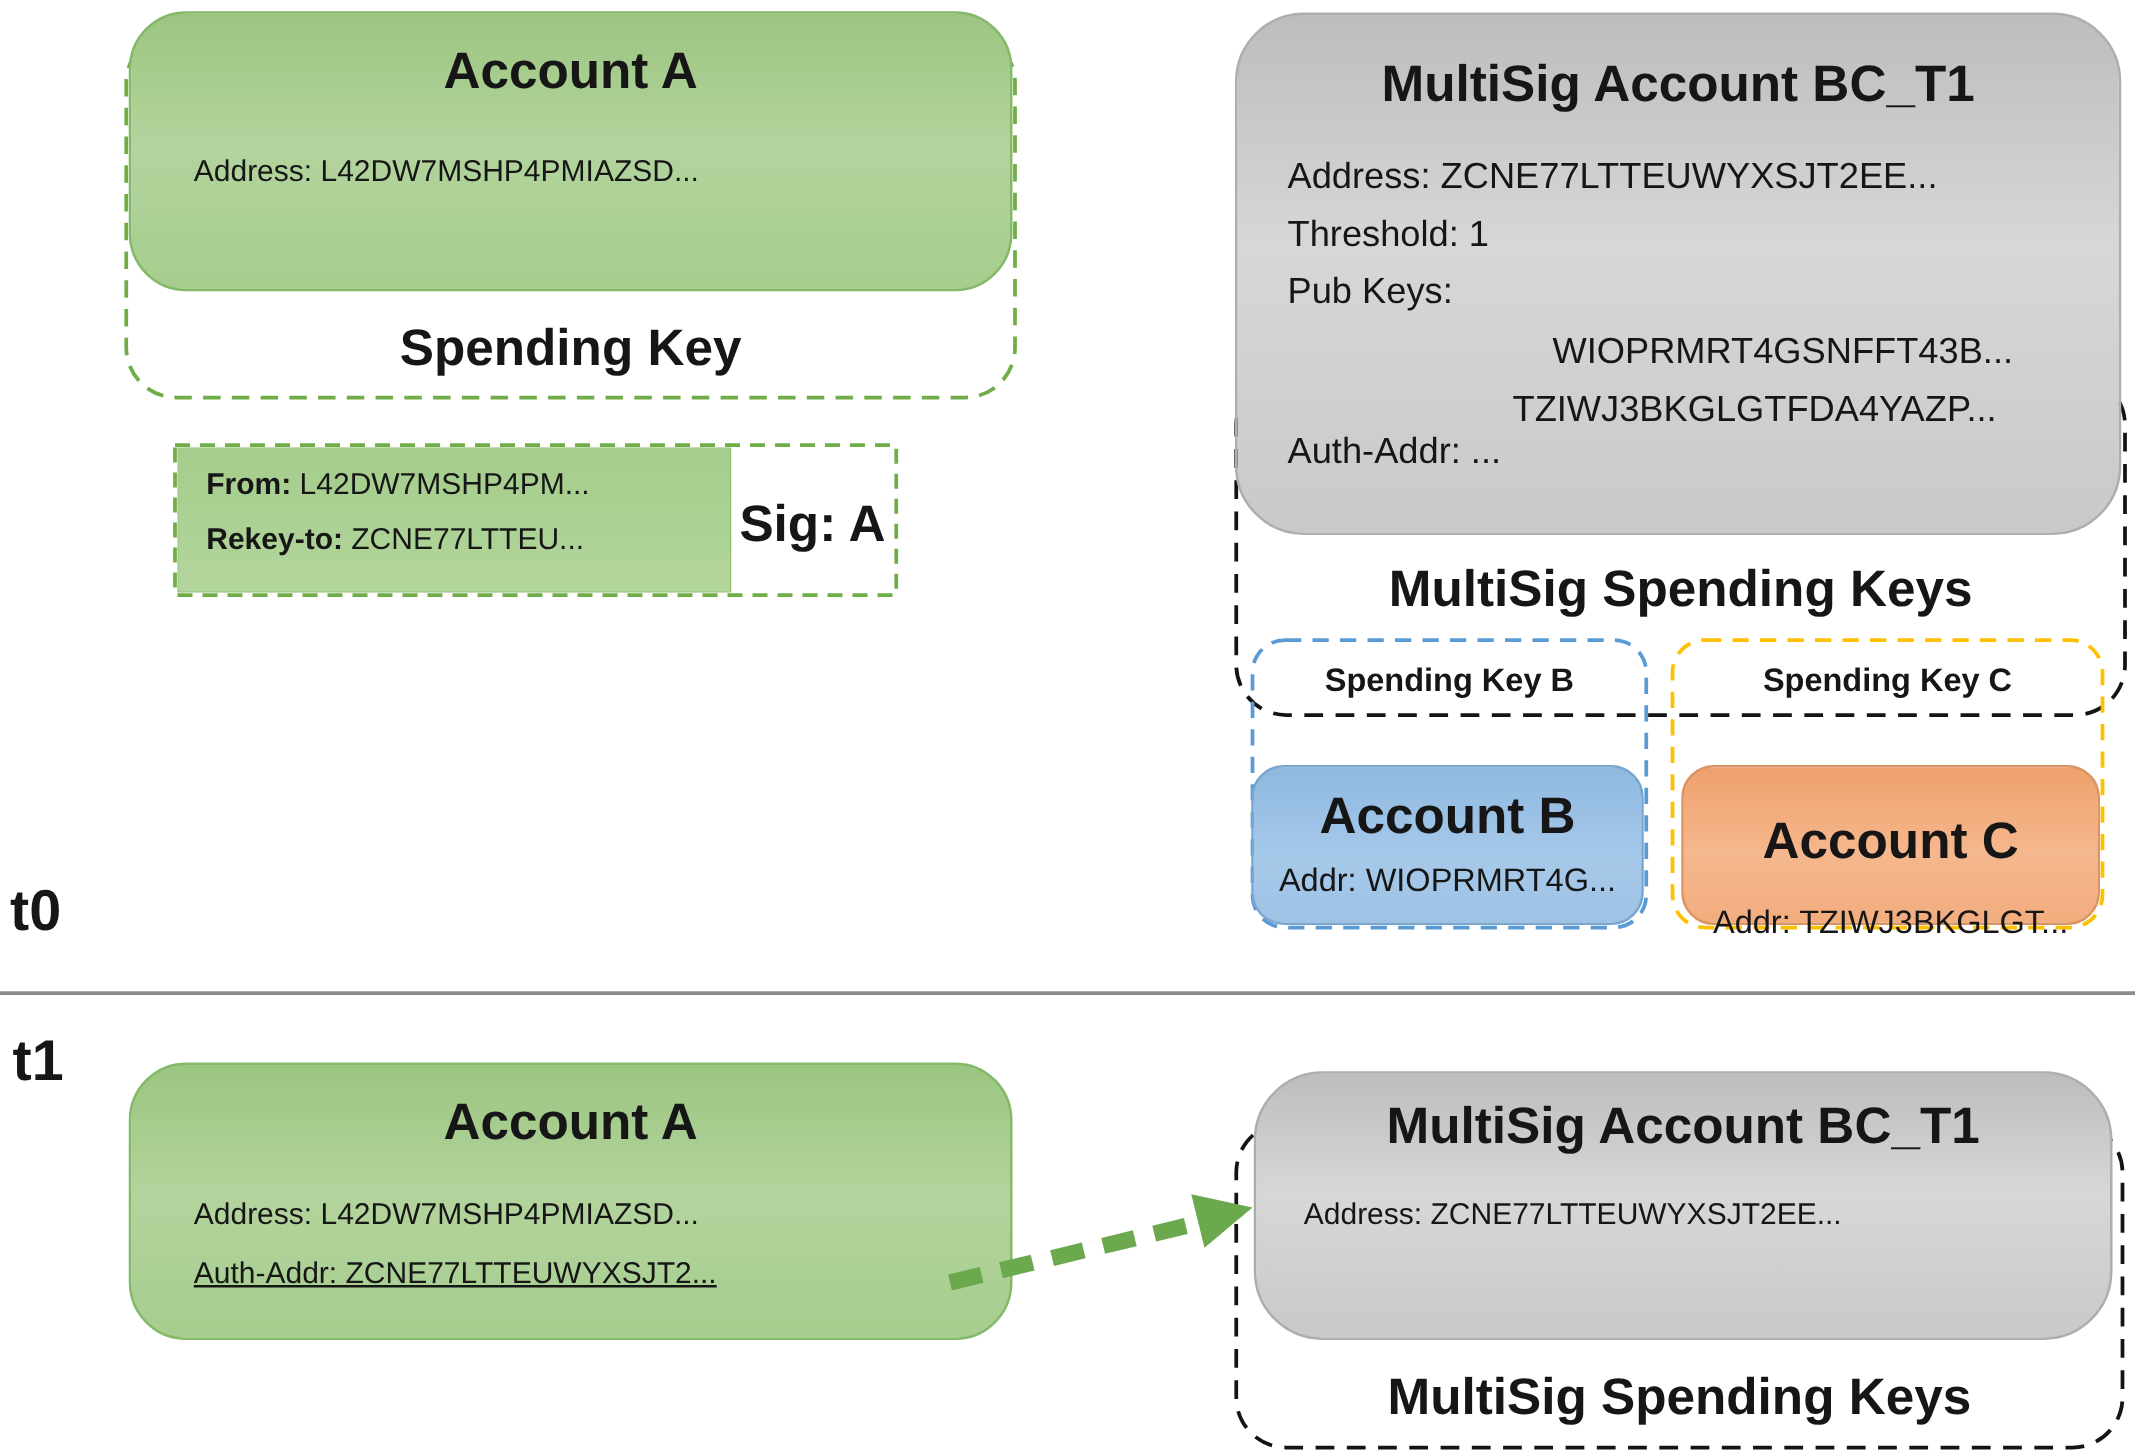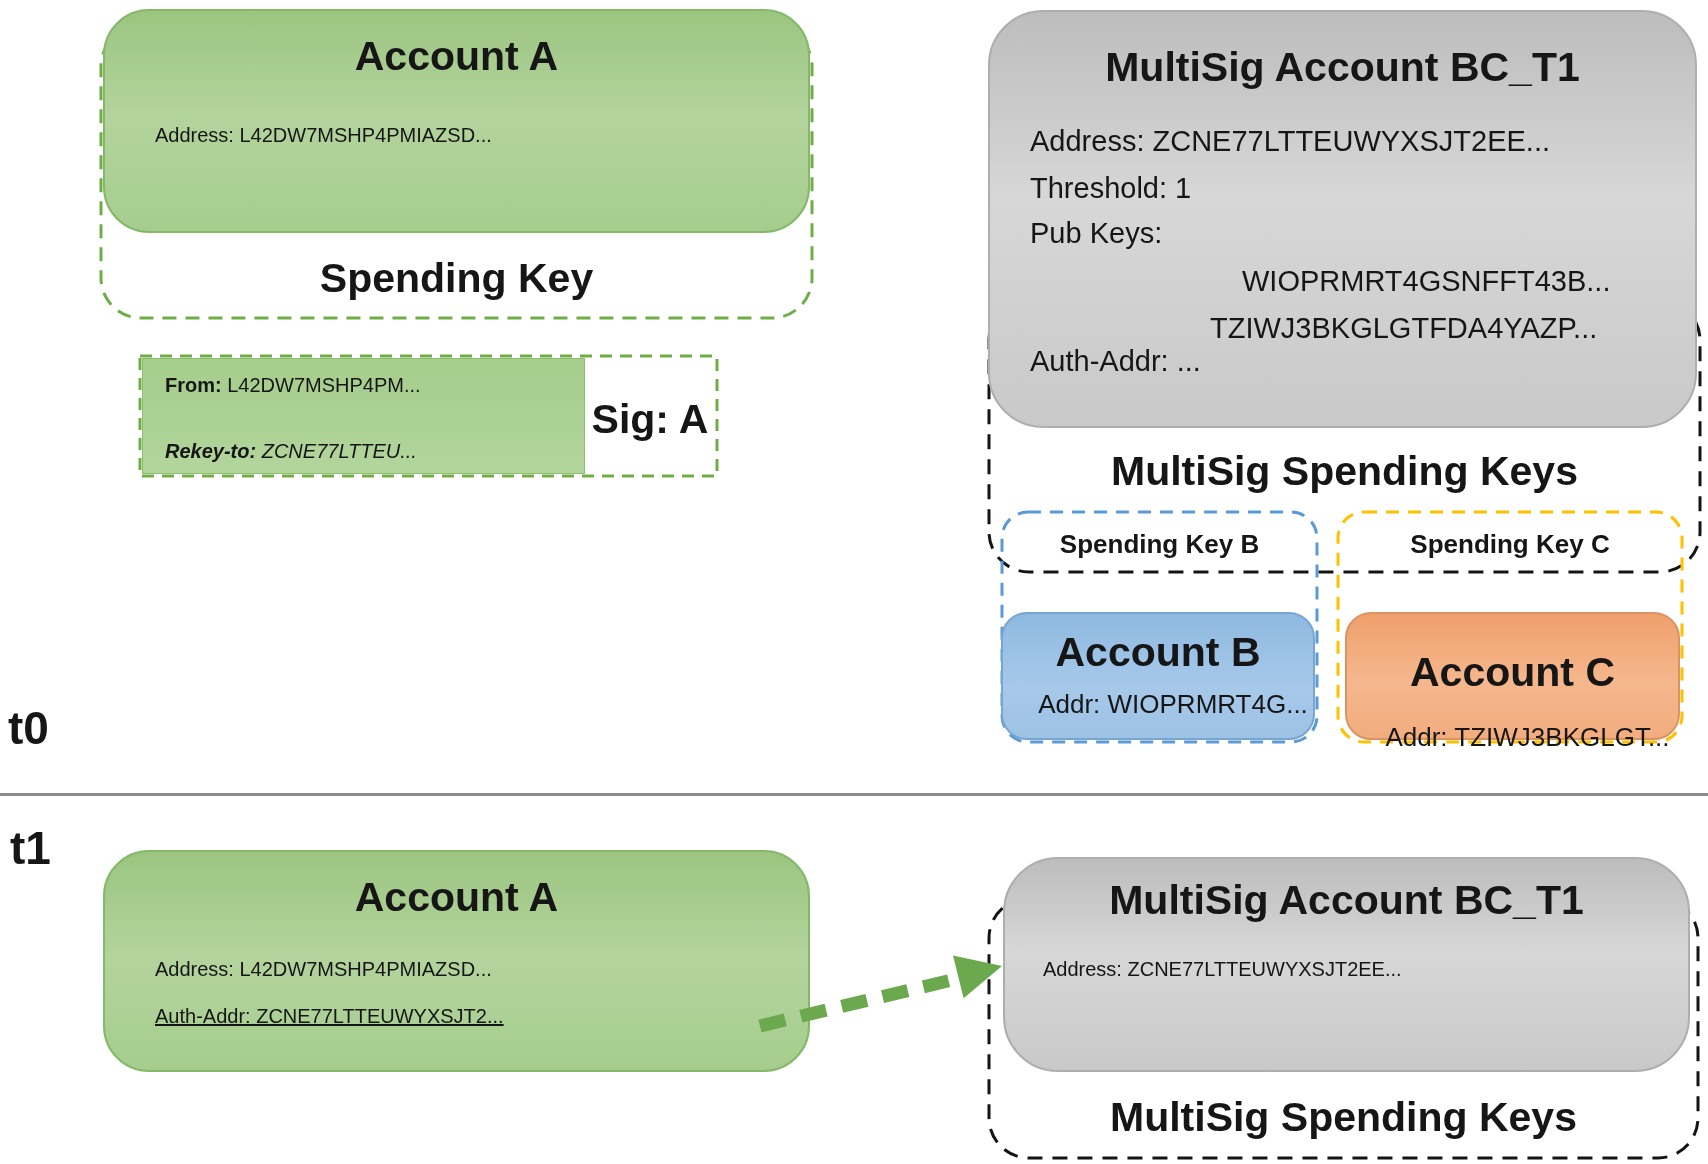--- a/index.html
+++ b/index.html
@@ -18,23 +18,23 @@
             border:2px solid #85b96a;border-radius:46px;}
   .graybox{background:linear-gradient(180deg,#bdbdbd 0%,#d7d7d7 45%,#c9c9c9 100%);
            border:2px solid #aeaeae;border-radius:55px;}
   .bluebox{background:linear-gradient(180deg,#8fb9e0 0%,#a6c9ea 60%,#9ec2e4 100%);
            border:2px solid #79a6cf;border-radius:26px;}
   .orangebox{background:linear-gradient(180deg,#efa06c 0%,#f5b78d 55%,#f2ad7e 100%);
              border:2px solid #da9463;border-radius:26px;}
   .greenfill{background:linear-gradient(180deg,#a5cd8b 0%,#b2d59c 100%);border:1px solid #8cbd70;}
 
   .t-title{font-size:41px;font-weight:700;}
-  .t-body{font-size:20px;}
+  .t-body{font-size:24px;}
   .t-body29{font-size:29px;}
-  .t-small{font-size:26px;padding-left:15px;}
+  .t-small{font-size:26px;}
   .t-skey{font-size:26px;font-weight:700;}
   .t-time{font-size:46px;font-weight:600;}
   .divider{position:absolute;left:0;top:793px;width:1708px;height:3px;background:#8c8c8c;z-index:2;}
 </style>
 </head>
 <body>
 
 <div id="canvas">
 
   <svg class="layer under">
@@ -50,21 +50,21 @@
   <div class="abs txt ctr t-title" style="left:103px;top:33px;width:707px;">Account A</div>
   <div class="abs txt t-body" style="left:155px;top:124px;width:640px;">Address: L42DW7MSHP4PMIAZSD...</div>
 
   <div class="abs txt ctr t-title" style="left:101px;top:255px;width:711px;">Spending Key</div>
 
   <div class="abs boxes greenfill" style="left:142px;top:358px;width:441px;height:114px;"></div>
   <div class="abs txt t-body" style="left:165px;top:374px;width:420px;">
     <span class="b">From: </span>
     <span>L42DW7MSHP4PM...</span>
   </div>
-  <div class="abs txt t-body" style="left:165px;top:440px;width:420px;font-style:italic;">
+  <div class="abs txt t-body" style="left:165px;top:418px;width:420px;">
     <span class="b">Rekey-to: </span>
     <span>ZCNE77LTTEU...</span>
   </div>
   <div class="abs txt ctr t-title" style="left:585px;top:396px;width:130px;">Sig: A</div>
 
   <div class="abs txt t-time" style="left:8px;top:702px;">t0</div>
 
   <div class="abs boxes graybox" style="left:988px;top:10px;width:705px;height:414px;"></div>
   <div class="abs txt ctr t-title" style="left:988px;top:44px;width:709px;">MultiSig Account BC_T1</div>
   <div class="abs txt t-body29" style="left:1030px;top:125px;width:640px;">Address: ZCNE77LTTEUWYXSJT2EE...</div>

